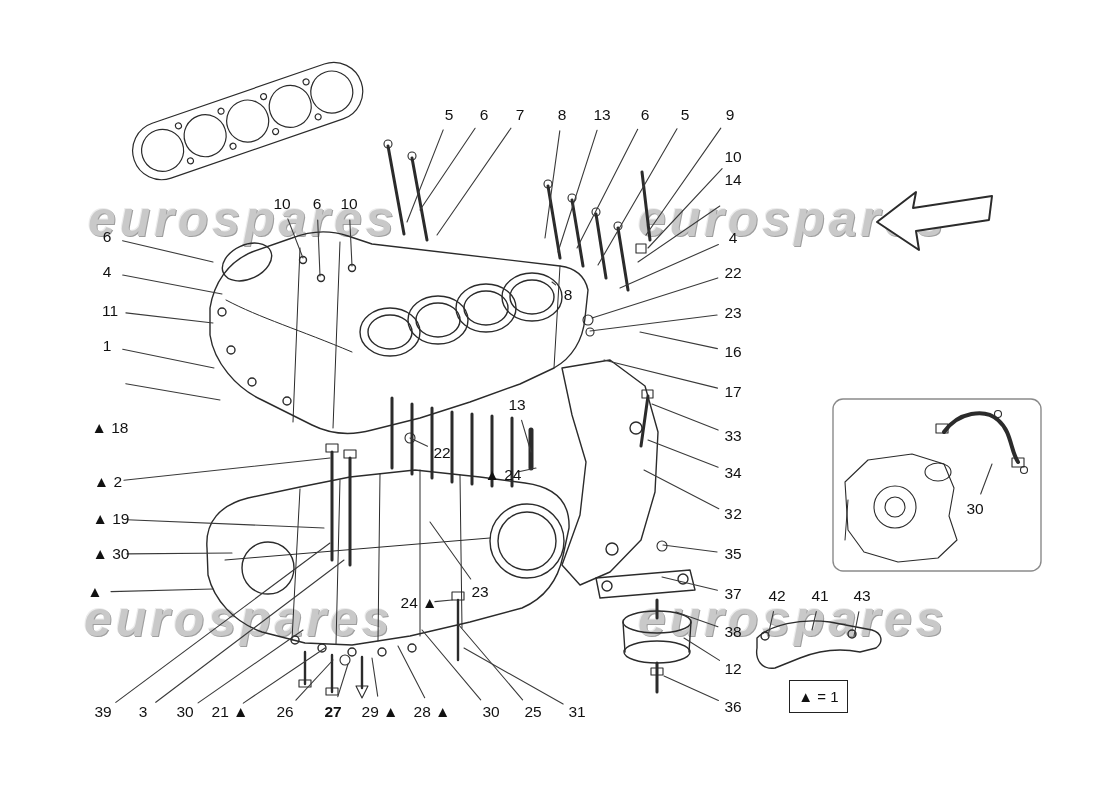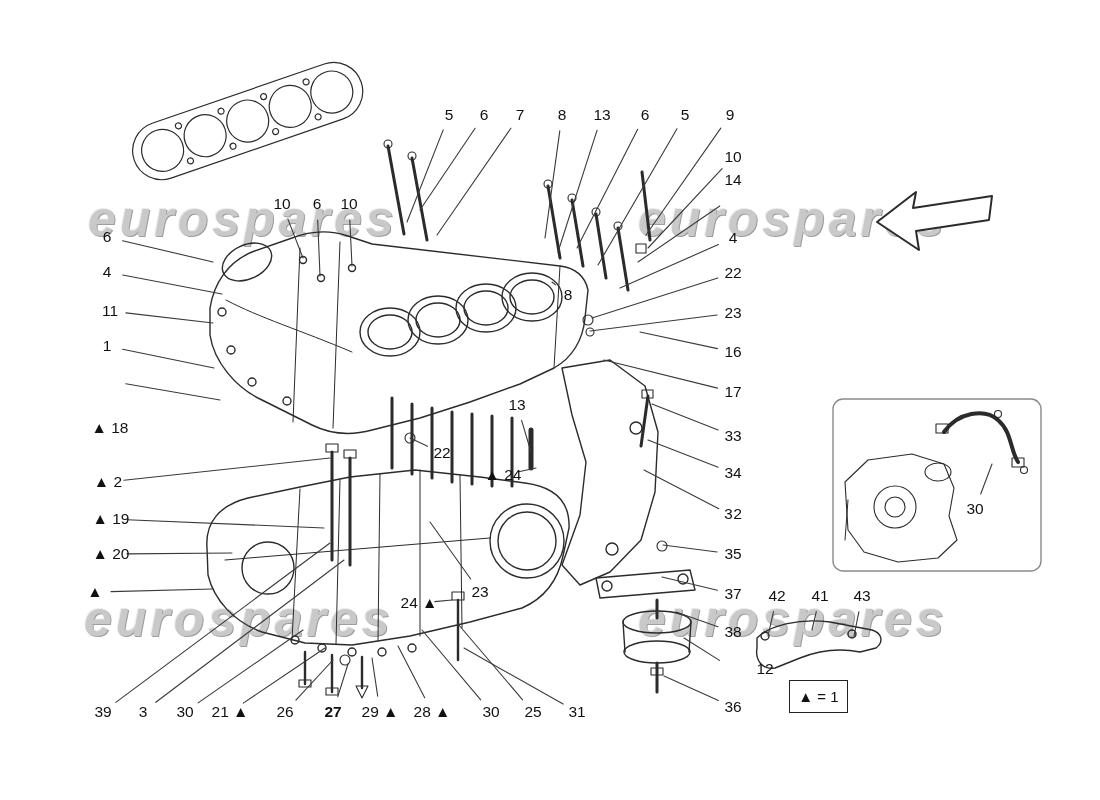--- a/index.html
+++ b/index.html
@@ -274,30 +274,30 @@
       <div class="callout" style="left: 733px; top: 273px;">22</div>
       <div class="callout" style="left: 733px; top: 313px;">23</div>
       <div class="callout" style="left: 733px; top: 352px;">16</div>
       <div class="callout" style="left: 733px; top: 392px;">17</div>
       <div class="callout" style="left: 733px; top: 436px;">33</div>
       <div class="callout" style="left: 733px; top: 473px;">34</div>
       <div class="callout" style="left: 733px; top: 516px; font-family: Liberation Mono, monospace;">32</div>
       <div class="callout" style="left: 733px; top: 554px;">35</div>
       <div class="callout" style="left: 733px; top: 594px;">37</div>
       <div class="callout" style="left: 733px; top: 632px;">38</div>
-      <div class="callout" style="left: 733px; top: 669px; margin-left: 32px;">12</div>
+      <div class="callout" style="left: 733px; top: 669px;">12</div>
       <div class="callout" style="left: 733px; top: 707px;">36</div>
       <div class="callout" style="left: 107px; top: 237px;">6</div>
       <div class="callout" style="left: 107px; top: 272px;">4</div>
       <div class="callout" style="left: 110px; top: 311px;">11</div>
       <div class="callout" style="left: 107px; top: 346px;">1</div>
       <div class="callout" style="left: 110px; top: 381px; margin-top: 47px;">▲ 18</div>
       <div class="callout" style="left: 108px; top: 482px;">▲ 2</div>
       <div class="callout" style="left: 111px; top: 519px;">▲ 19</div>
-      <div class="callout" style="left: 111px; top: 554px;">▲ 20</div>
+      <div class="callout" style="left: 111px; top: 554px;">▲ 30</div>
       <div class="callout" style="left: 95px; top: 592px;">▲</div>
       <div class="callout" style="left: 282px; top: 204px;">10</div>
       <div class="callout" style="left: 317px; top: 204px;">6</div>
       <div class="callout" style="left: 349px; top: 204px;">10</div>
       <div class="callout" style="left: 568px; top: 295px;">8</div>
       <div class="callout" style="left: 442px; top: 453px;">22</div>
       <div class="callout" style="left: 517px; top: 405px;">13</div>
       <div class="callout" style="left: 503px; top: 475px;">▲ 24</div>
       <div class="callout" style="left: 480px; top: 592px;">23</div>
       <div class="callout" style="left: 419px; top: 603px;">24 ▲</div>

